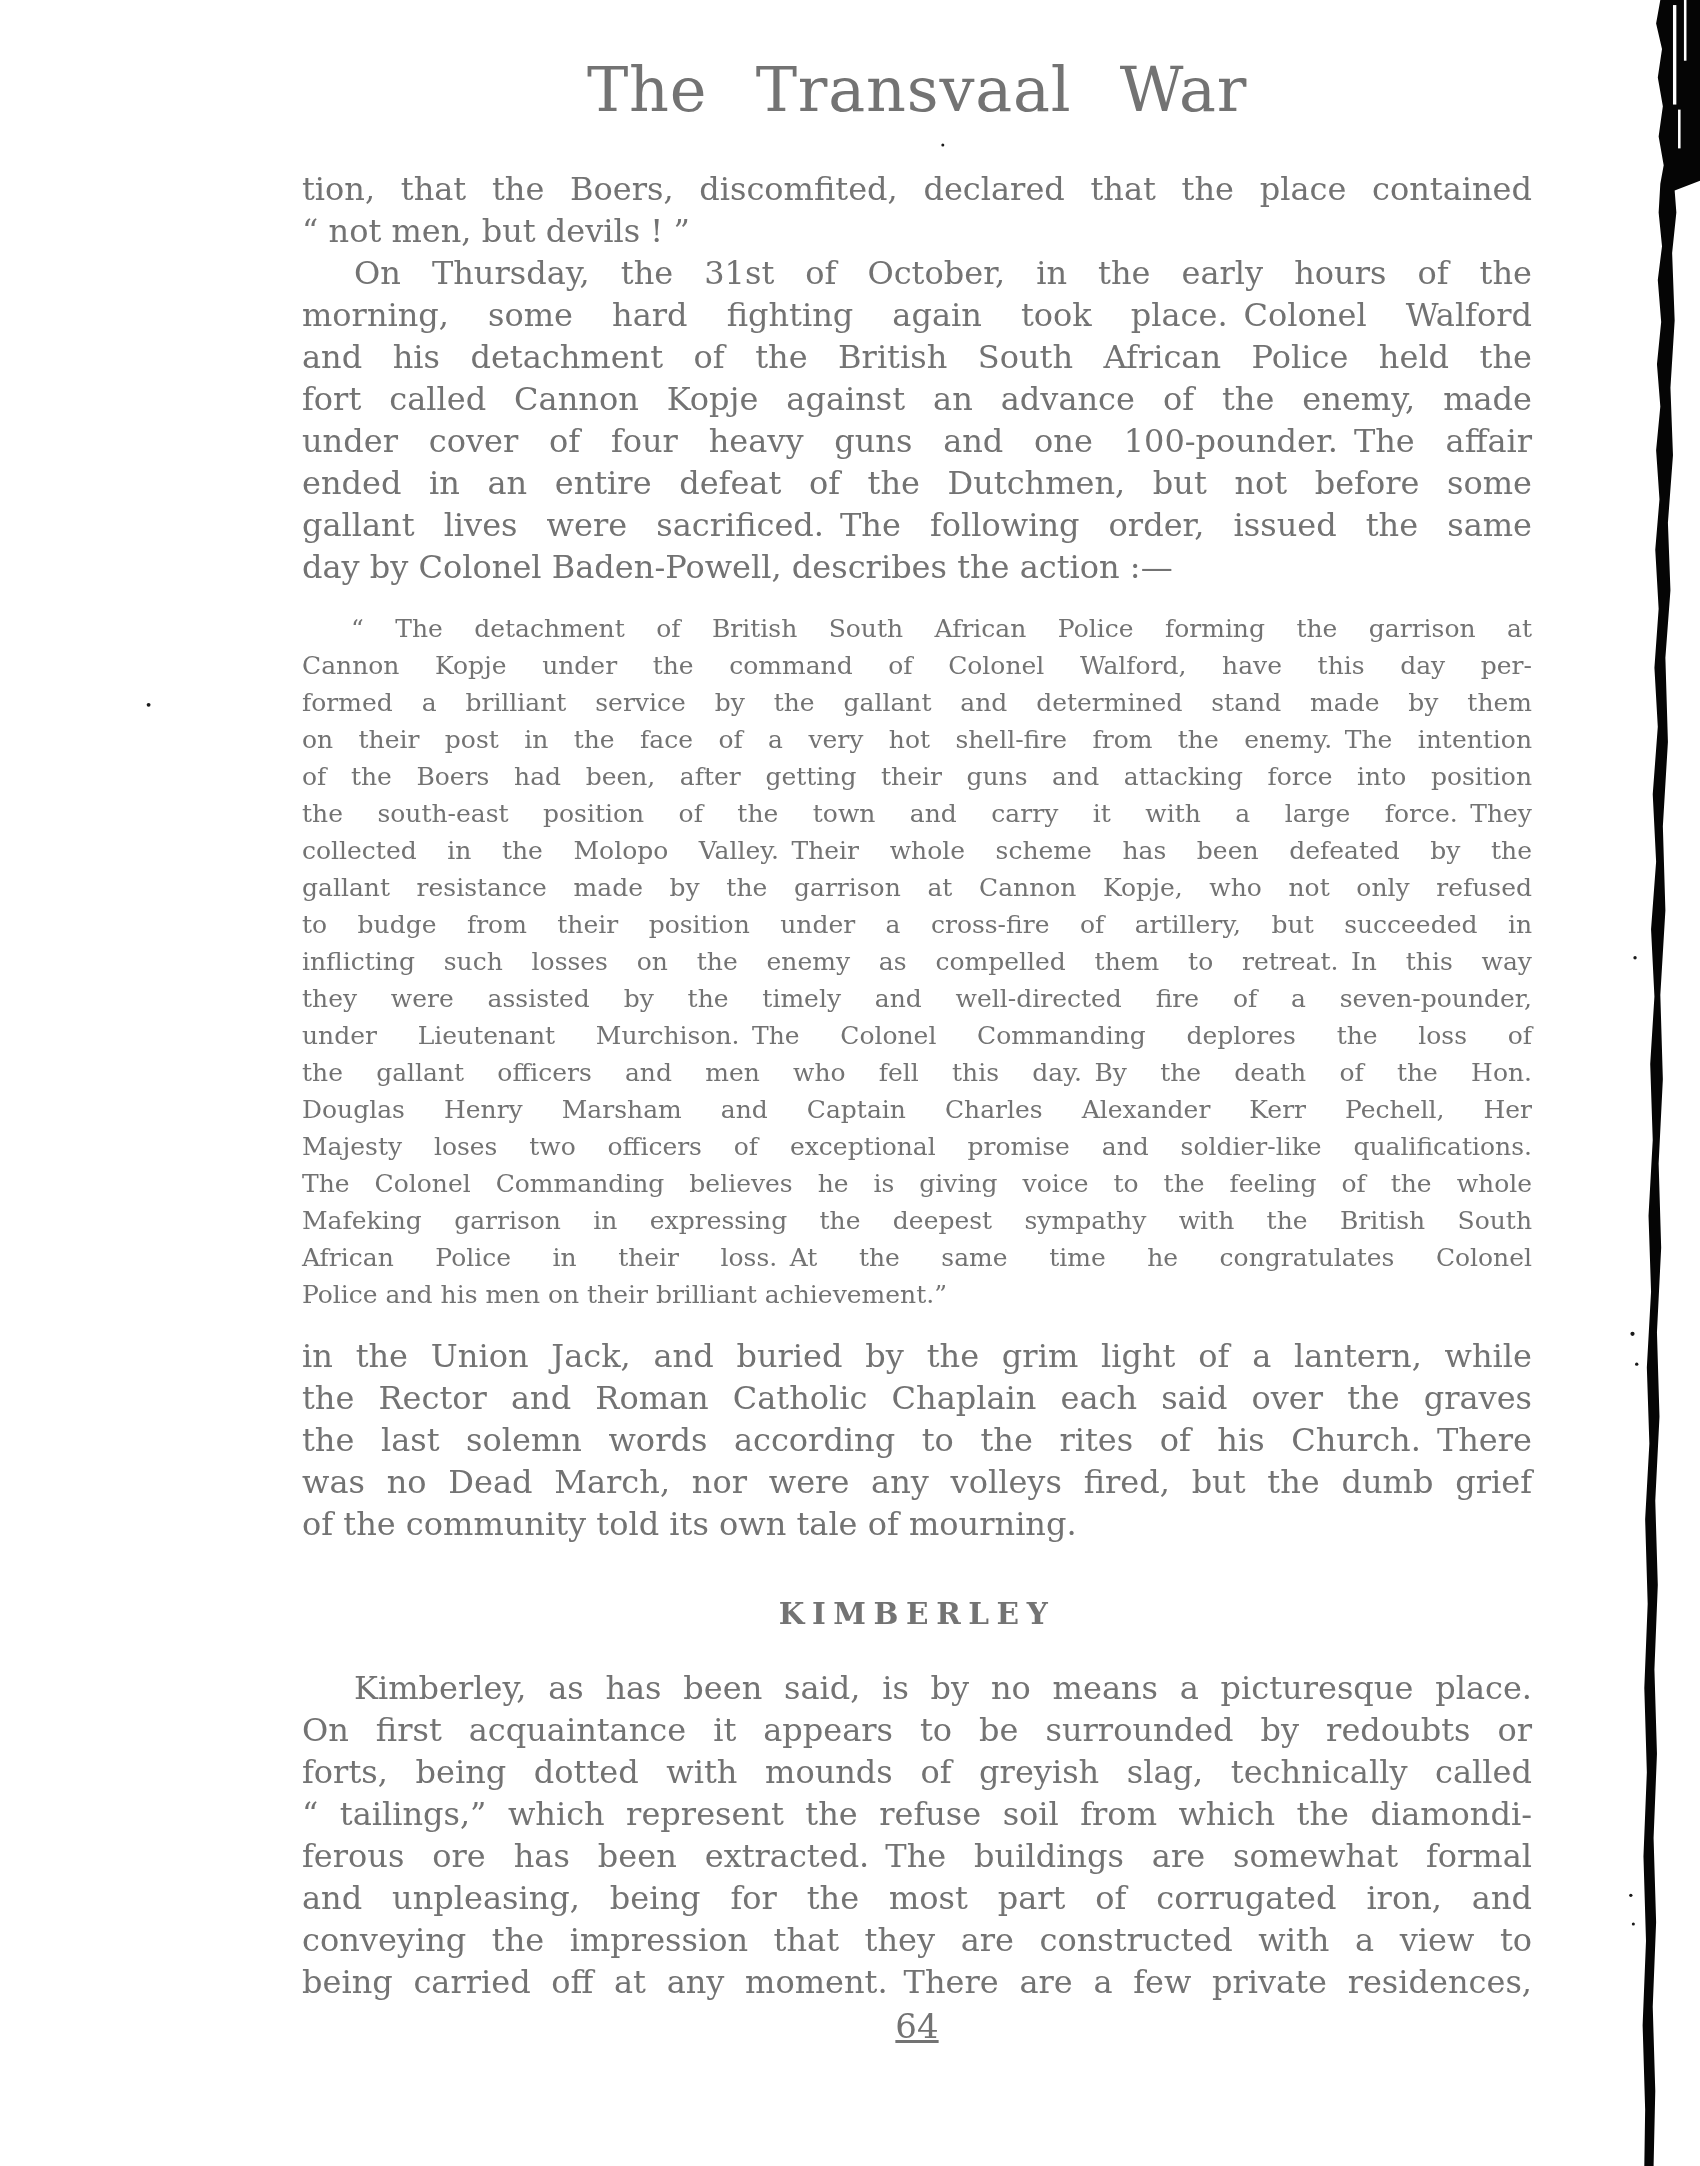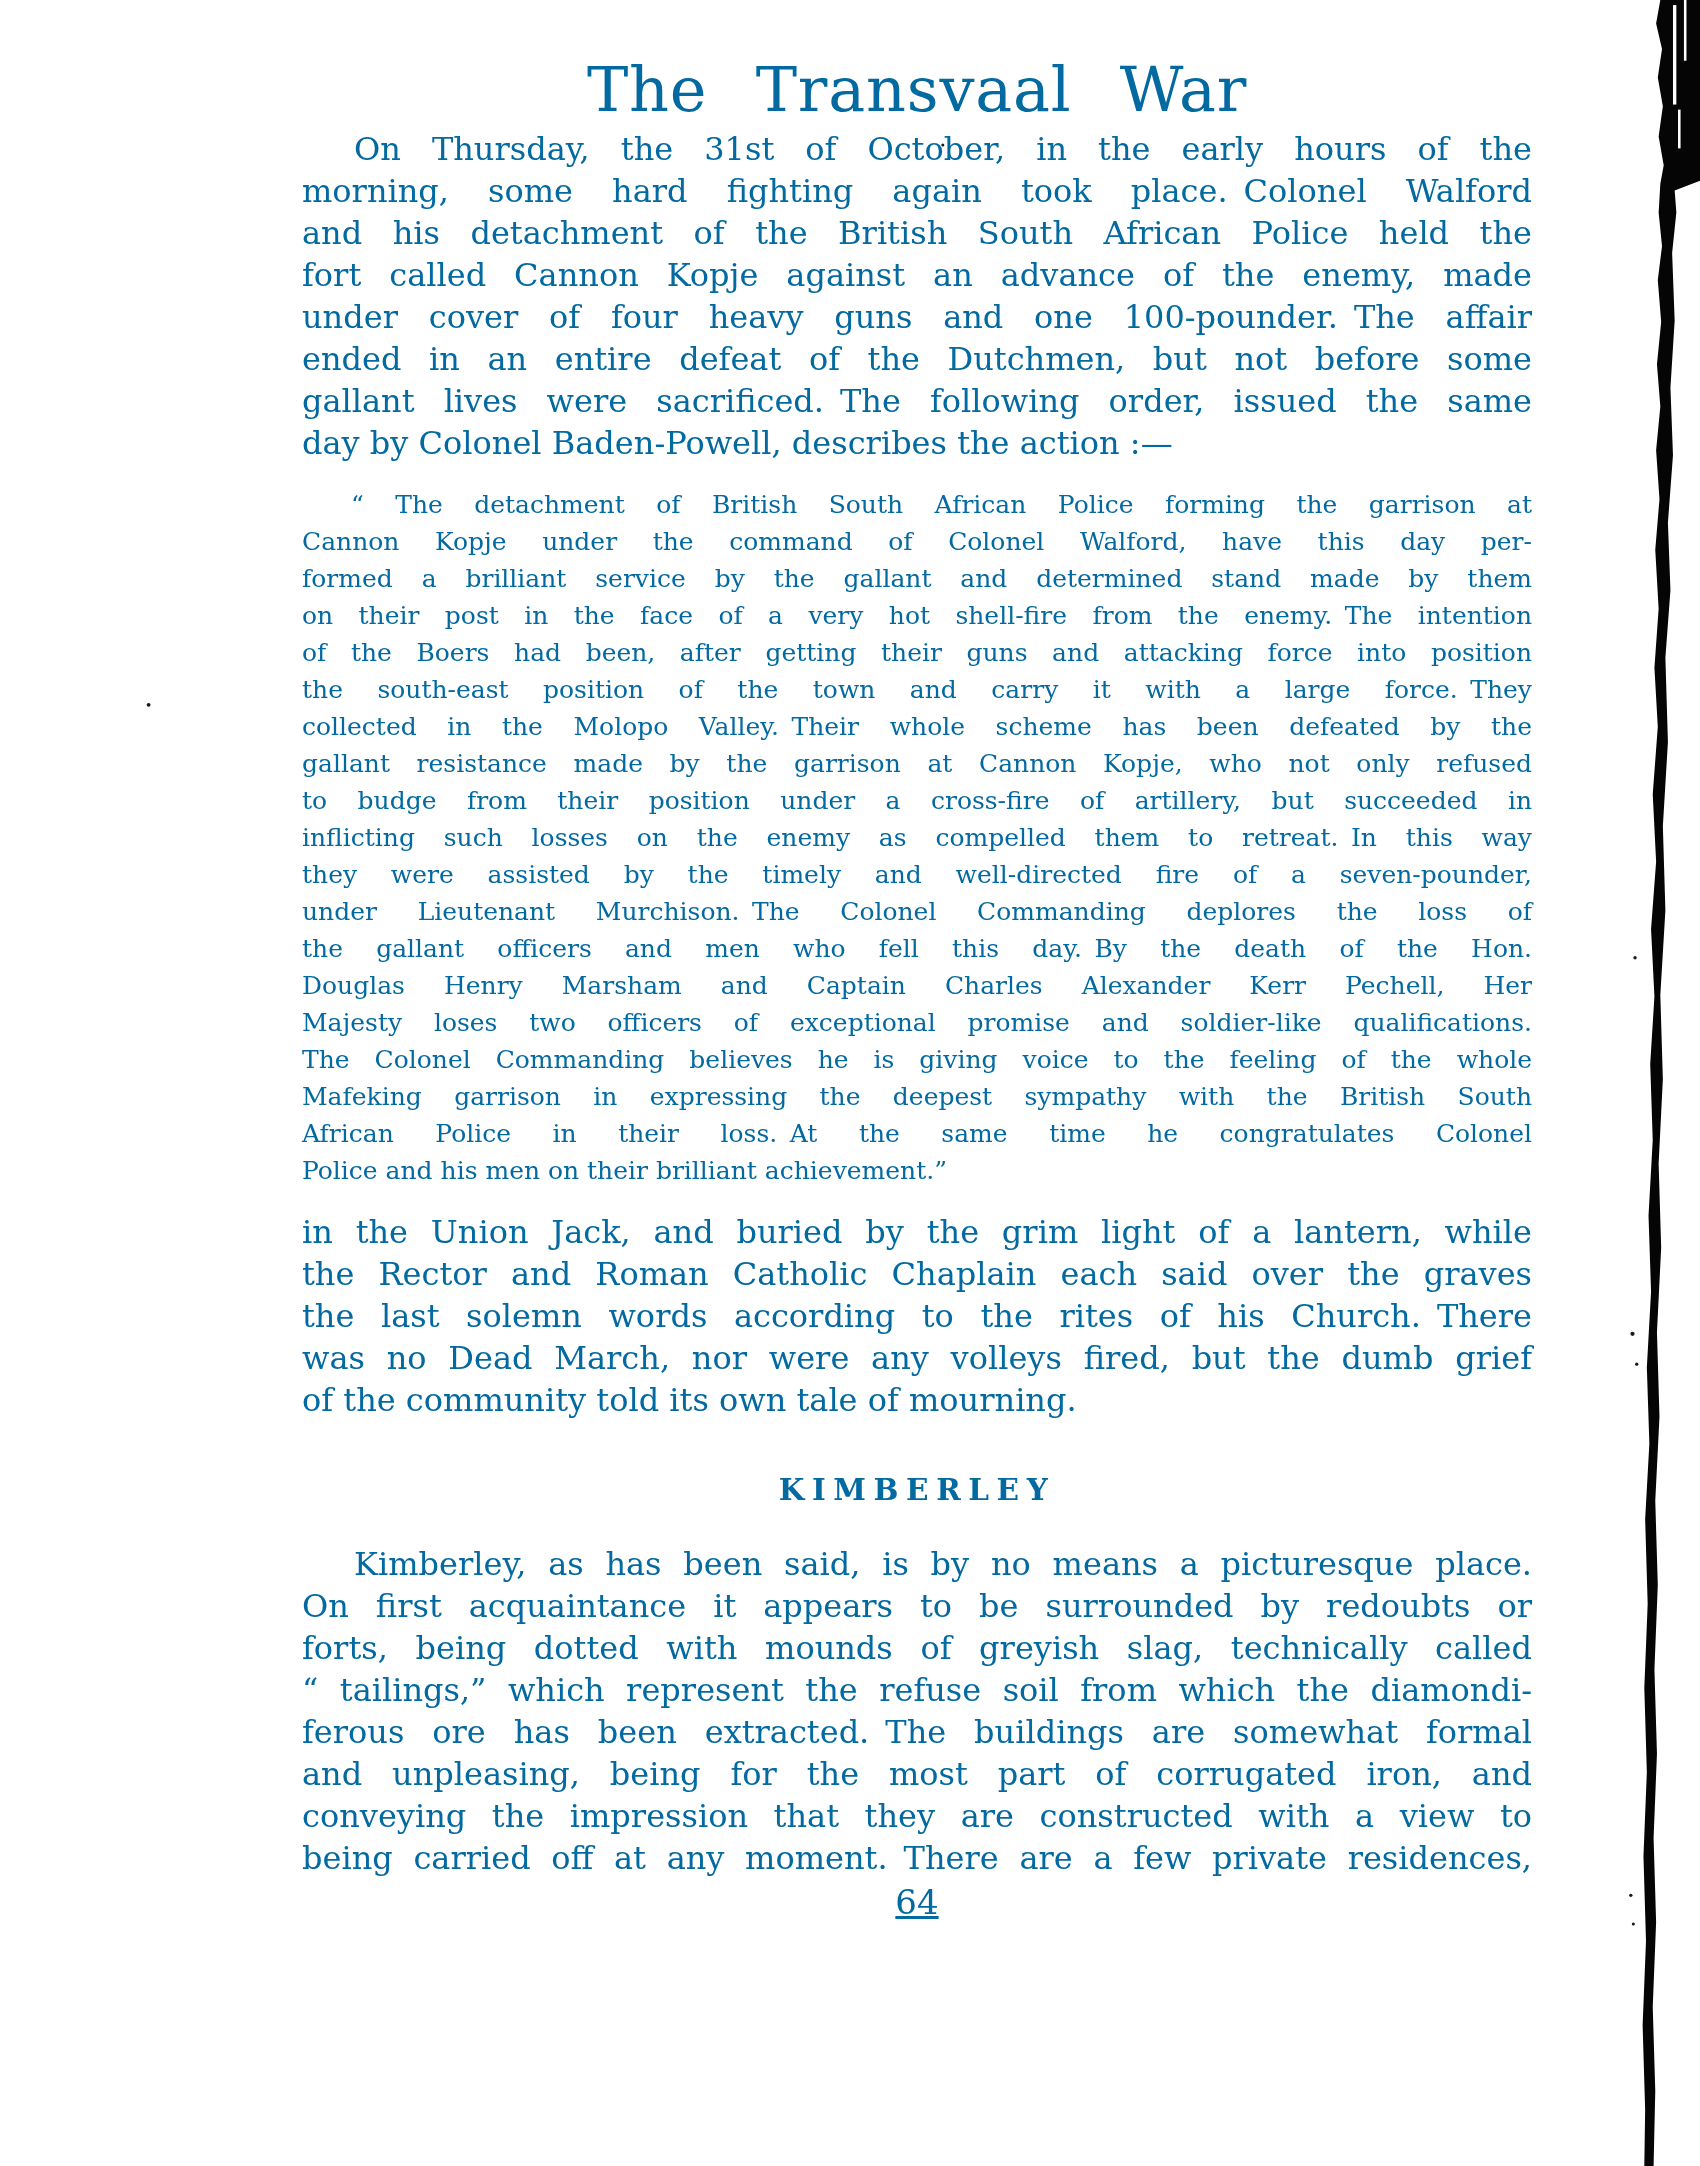--- a/index.html
+++ b/index.html
@@ -2,21 +2,21 @@
 <html style="font-size:13.5px"><head>
 <meta charset="utf-8">
 <style>
   html,body { margin:0; padding:0; background:#777; }
   .page {
     position:relative;
     width:1701px; height:2166px;
     background:#ffffff;
     overflow:hidden;
     font-family:"DejaVu Serif", serif;
-    color:#0369a1;
+    color:#737373;
   }
   .text-block {
     position:absolute;
     left:302px; top:0;
     width:1230px;
   }
   .title {
     font-weight:normal;
     font-size:62px;
     line-height:76px;
@@ -69,20 +69,24 @@
 </style>
 </head>
 <body>
 
 <div class="page">
 
   <div class="text-block">
 
     <h1 class="title">The Transvaal War</h1>
 
+    <div class="para main short-last mt-title">
+        <div class="line">tion, that the Boers, discomfited, declared that the place contained</div>
+        <div class="line">“ not men, but devils ! ”</div>
+      </div>
 
     <div class="para main short-last">
         <div class="line indent">On Thursday, the 31st of October, in the early hours of the</div>
         <div class="line">morning, some hard fighting again took place. Colonel Walford</div>
         <div class="line">and his detachment of the British South African Police held the</div>
         <div class="line">fort called Cannon Kopje against an advance of the enemy, made</div>
         <div class="line">under cover of four heavy guns and one 100-pounder. The affair</div>
         <div class="line">ended in an entire defeat of the Dutchmen, but not before some</div>
         <div class="line">gallant lives were sacrificed. The following order, issued the same</div>
         <div class="line">day by Colonel Baden-Powell, describes the action :—</div>

